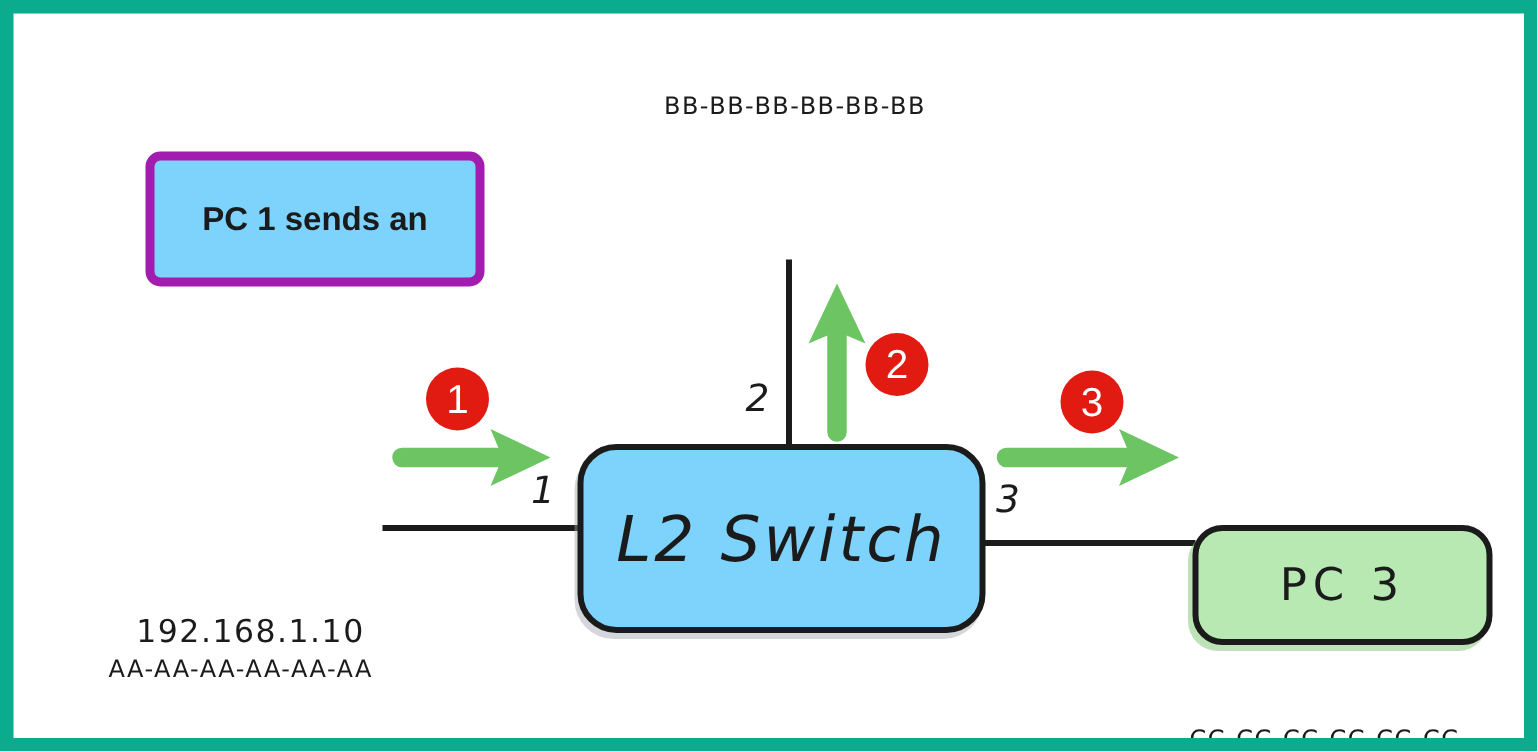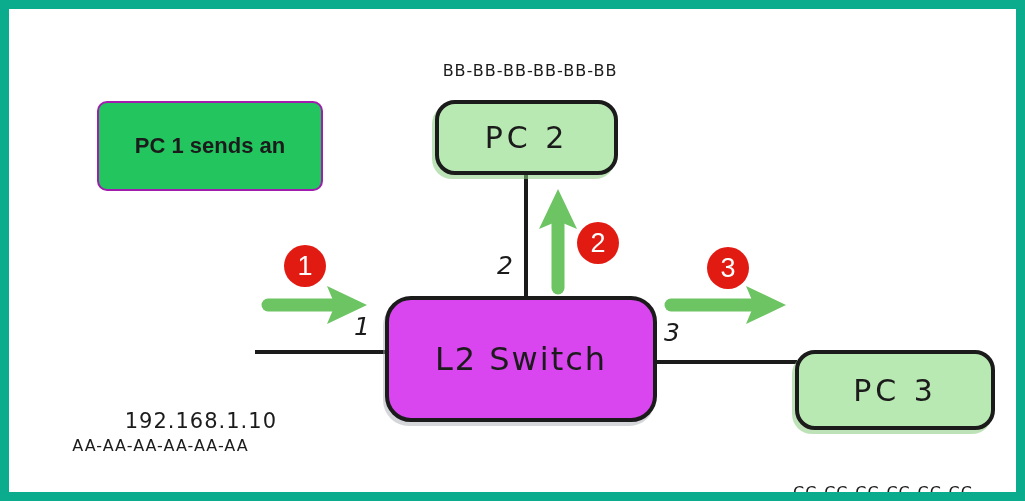--- a/index.html
+++ b/index.html
@@ -20,23 +20,23 @@
     border: 9px solid #0BAB8E;
     pointer-events: none;
     z-index: 50;
   }
 
   
   .callout {
     position: absolute;
     left: 97px; top: 101px;
     width: 226px; height: 90px;
-    border: 2px solid #a21caf;
+    border: 6px solid #a21caf;
     border-radius: 10px;
-    background: #22c55e;
+    background: #7dd3fc;
     display: flex;
     flex-direction: column;
     align-items: center;
     justify-content: center;
     font-family: "Liberation Sans", sans-serif;
     font-weight: bold;
     font-size: 22px;
     line-height: 1.25;
     text-align: center;
   }
@@ -50,25 +50,26 @@
     align-items: center;
     justify-content: center;
     letter-spacing: 4px;
     font-size: 30px;
   }
   .node.pc {
     background: #B9E9B3;
     box-shadow: -3px 4px 0 0 rgba(137, 203, 124, 0.55);
   }
   .node.switch {
-    background: #d946ef;
+    background: #7dd3fc;
     border-radius: 26px;
-    font-size: 32px;
+    font-size: 42px;
     letter-spacing: 2px;
     box-shadow: -2px 4px 0 0 rgba(160, 165, 172, 0.45);
+    font-style: italic;
   }
   #node-pc2    { left: 435px; top: 100px; width: 183px; height: 75px; }
   #node-switch { left: 385px; top: 296px; width: 272px; height: 126px; }
   #node-pc1    { left: 78px;  top: 314px; width: 180px; height: 81px; }
   #node-pc3    { left: 795px; top: 324px; width: 200px; height: 80px; margin-top: 26px; }
 
   
   .link { position: absolute; background: #1b1b1b; }
   #link-pc2-switch { left: 524px; top: 173px; width: 4px;  height: 125px; }
   #link-pc1-switch { left: 255px; top: 350px; width: 132px; height: 4px; }
@@ -115,44 +116,41 @@
   
   .addr {
     position: absolute;
     text-align: center;
     font-size: 16px;
     letter-spacing: 1px;
     white-space: nowrap;
   }
   #pc2-ip  { left: 410px; top: 34px;  width: 240px; font-size: 21px; }
   #pc2-mac { left: 405px; top: 61px;  width: 250px; }
-  #pc1-ip  { left: 77px;  top: 409px; width: 200px; font-size: 21px; text-align: right; }
+  #pc1-ip  { left: 67px;  top: 409px; width: 200px; font-size: 21px; }
   #pc1-mac { left: 48px;  top: 436px; width: 225px; }
   #pc3-ip  { left: 785px; top: 412px; width: 200px; font-size: 21px; }
   #pc3-mac { left: 773px; top: 439px; width: 220px; margin-top: 44px; }
 </style>
 </head>
 <body>
 
 <div class="frame">
   <div class="frame-border"></div>
 
   <div class="callout">
     <span>PC 1 sends an</span>
   </div>
 
   <div class="addr" id="pc2-mac">BB-BB-BB-BB-BB-BB</div>
 
   <div class="link" id="link-pc2-switch"></div>
   <div class="link" id="link-pc1-switch"></div>
   <div class="link" id="link-switch-pc3"></div>
 
-  <div class="node pc" id="node-pc2">
-    <span>PC 2</span>
-  </div>
   <div class="node switch" id="node-switch">
     <span>L2 Switch</span>
   </div>
   <div class="node pc" id="node-pc3">
     <span>PC 3</span>
   </div>
 
   <div class="port-label" id="port-1">1</div>
   <div class="port-label" id="port-2">2</div>
   <div class="port-label" id="port-3">3</div>

